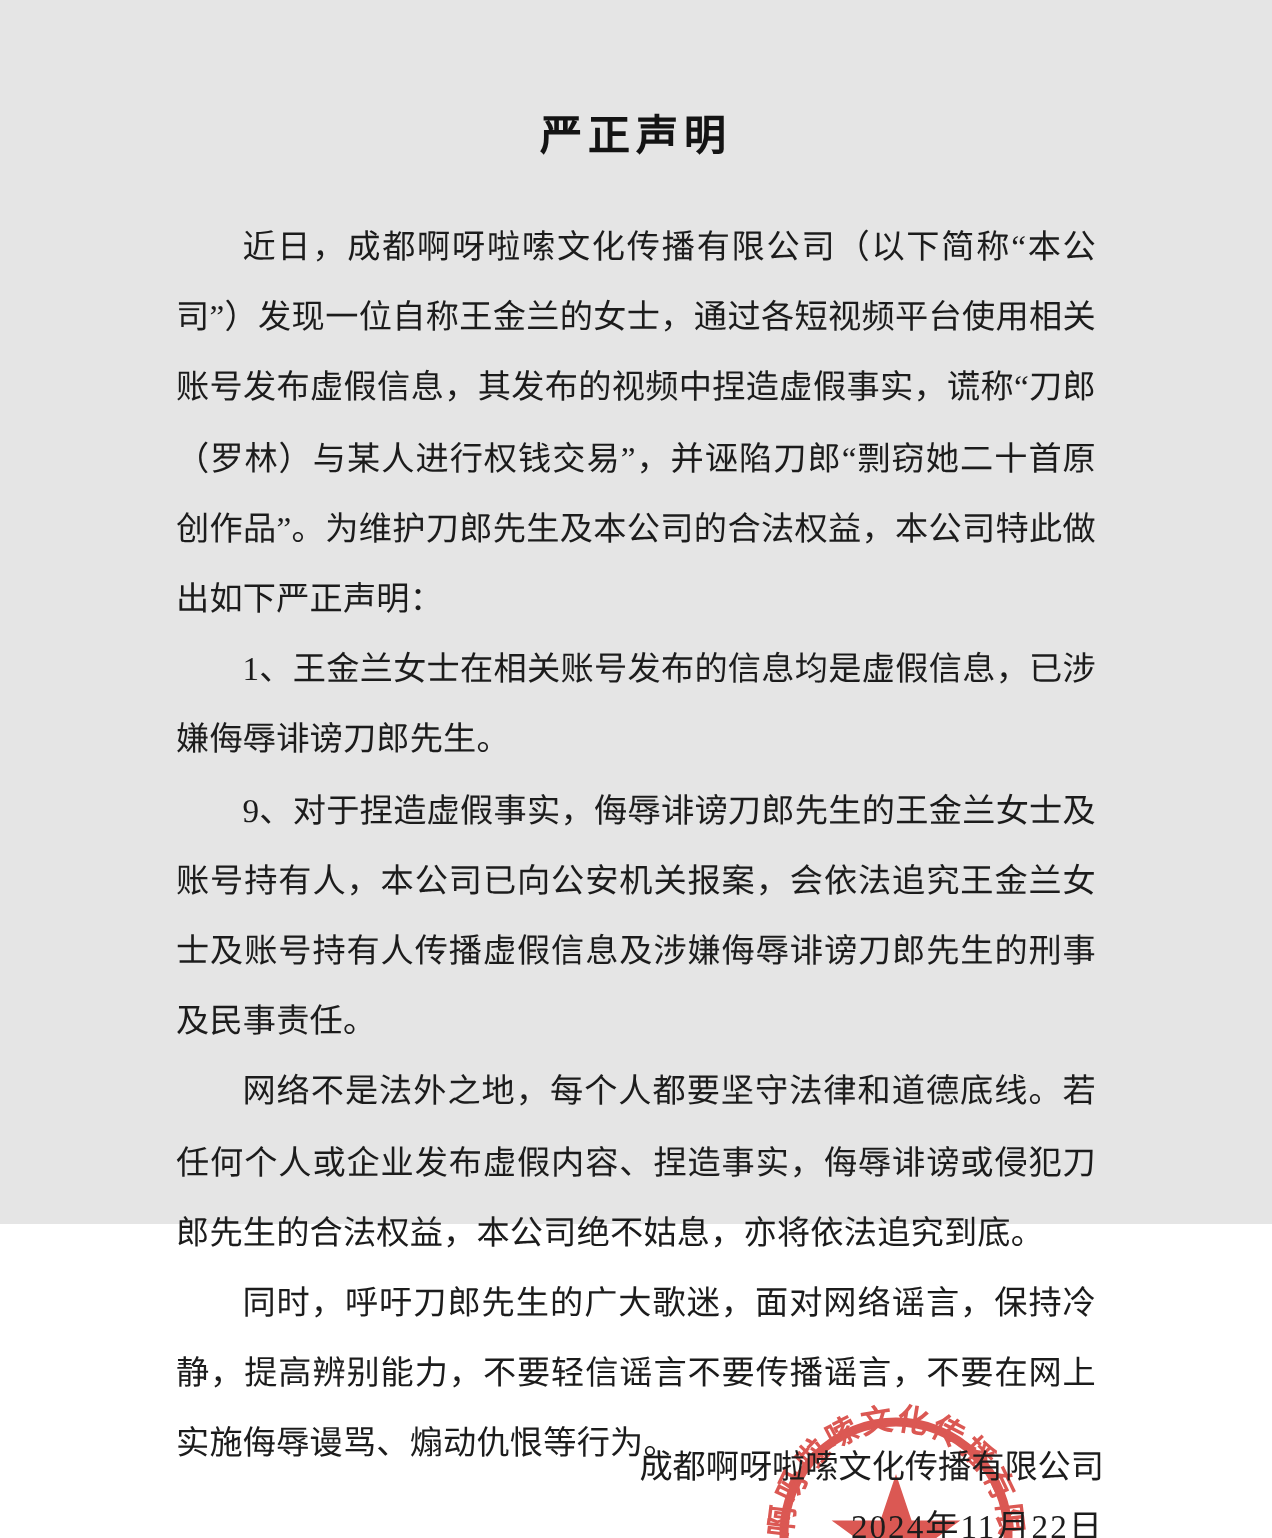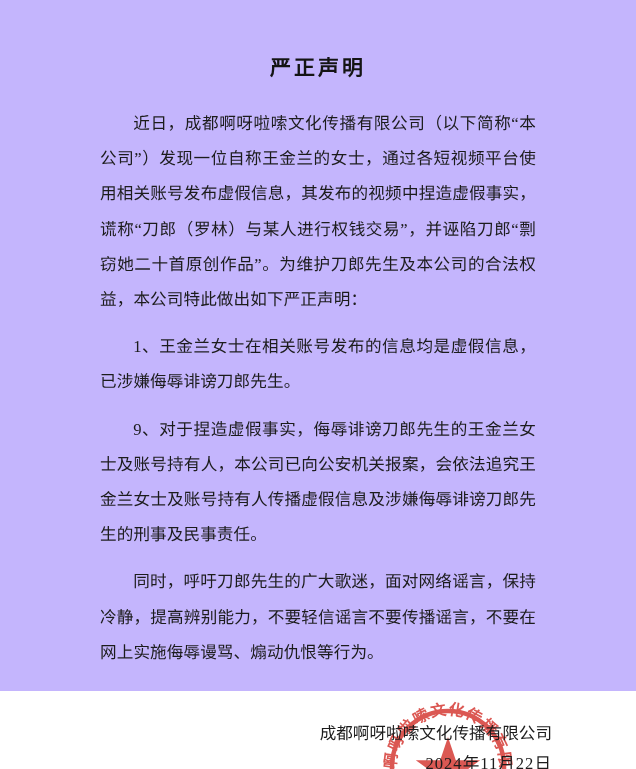--- a/index.html
+++ b/index.html
@@ -11,22 +11,22 @@
     width: 636px;
     height: 769px;
     overflow: hidden;
     font-family: "Liberation Serif", "DejaVu Serif", serif;
     color: #1a1a1a;
     position: relative;
   }
   .page {
     position: relative;
     width: 636px;
-    height: 691px;
-    background: #c4b5fd;
+    height: 612px;
+    background: #e5e5e5;
     box-sizing: border-box;
   }
   .doc-title {
     text-align: center;
     font-size: 21px;
     font-weight: 700;
     letter-spacing: 3px;
     color: #141414;
     margin: 0;
     padding-top: 53px;
@@ -37,21 +37,21 @@
     margin-top: 23px;
     padding-left: 88px;
     padding-right: 88px;
   }
   .para {
     font-size: 16.6px;
     line-height: 35.2px;
     text-align: justify;
     text-align-last: left;
     text-justify: inter-ideograph;
-    margin: 12px;
+    margin: 0;
     color: #1c1c1c;
     letter-spacing: 0.1px;
     font-family: "Liberation Serif", "DejaVu Serif", serif;
   }
   .para.indent {
     text-indent: 2em;
   }
   .signature-area {
     position: absolute;
     left: 0;
@@ -99,20 +99,21 @@
 <body>
 
 <div class="page">
 
   <h1 class="doc-title">严正声明</h1>
 
   <div class="body-block">
     <p class="para indent">近日，成都啊呀啦嗦文化传播有限公司（以下简称“本公司”）发现一位自称王金兰的女士，通过各短视频平台使用相关账号发布虚假信息，其发布的视频中捏造虚假事实，谎称“刀郎（罗林）与某人进行权钱交易”，并诬陷刀郎“剽窃她二十首原创作品”。为维护刀郎先生及本公司的合法权益，本公司特此做出如下严正声明：</p>
     <p class="para indent">1、王金兰女士在相关账号发布的信息均是虚假信息，已涉嫌侮辱诽谤刀郎先生。</p>
     <p class="para indent">9、对于捏造虚假事实，侮辱诽谤刀郎先生的王金兰女士及账号持有人，本公司已向公安机关报案，会依法追究王金兰女士及账号持有人传播虚假信息及涉嫌侮辱诽谤刀郎先生的刑事及民事责任。</p>
+    <p class="para indent">网络不是法外之地，每个人都要坚守法律和道德底线。若任何个人或企业发布虚假内容、捏造事实，侮辱诽谤或侵犯刀郎先生的合法权益，本公司绝不姑息，亦将依法追究到底。</p>
     <p class="para indent">同时，呼吁刀郎先生的广大歌迷，面对网络谣言，保持冷静，提高辨别能力，不要轻信谣言不要传播谣言，不要在网上实施侮辱谩骂、煽动仇恨等行为。</p>
 
   </div>
 
   <div class="seal">
     <svg viewBox="0 0 148 148" xmlns="http://www.w3.org/2000/svg" aria-hidden="true">
       <defs>
         <path id="sealArcTop" d="M 22,74 A 52,52 0 0 1 126,74"></path>
         <path id="sealArcBottom" d="M 36,74 A 38,38 0 0 0 112,74"></path>
       </defs>

